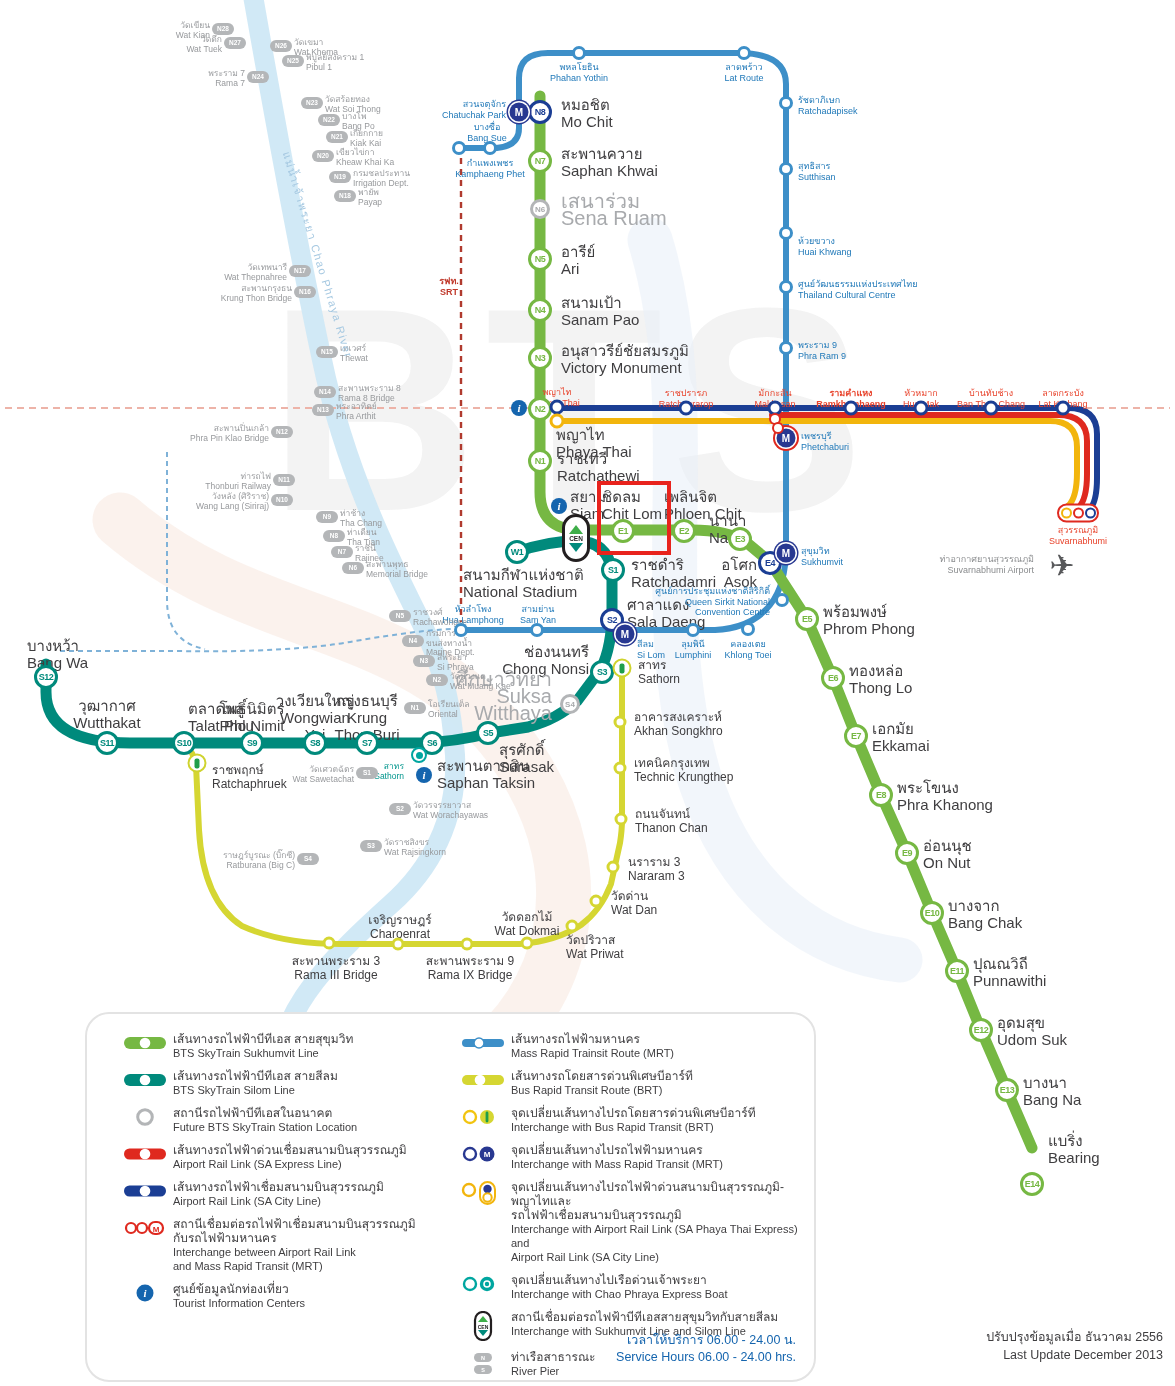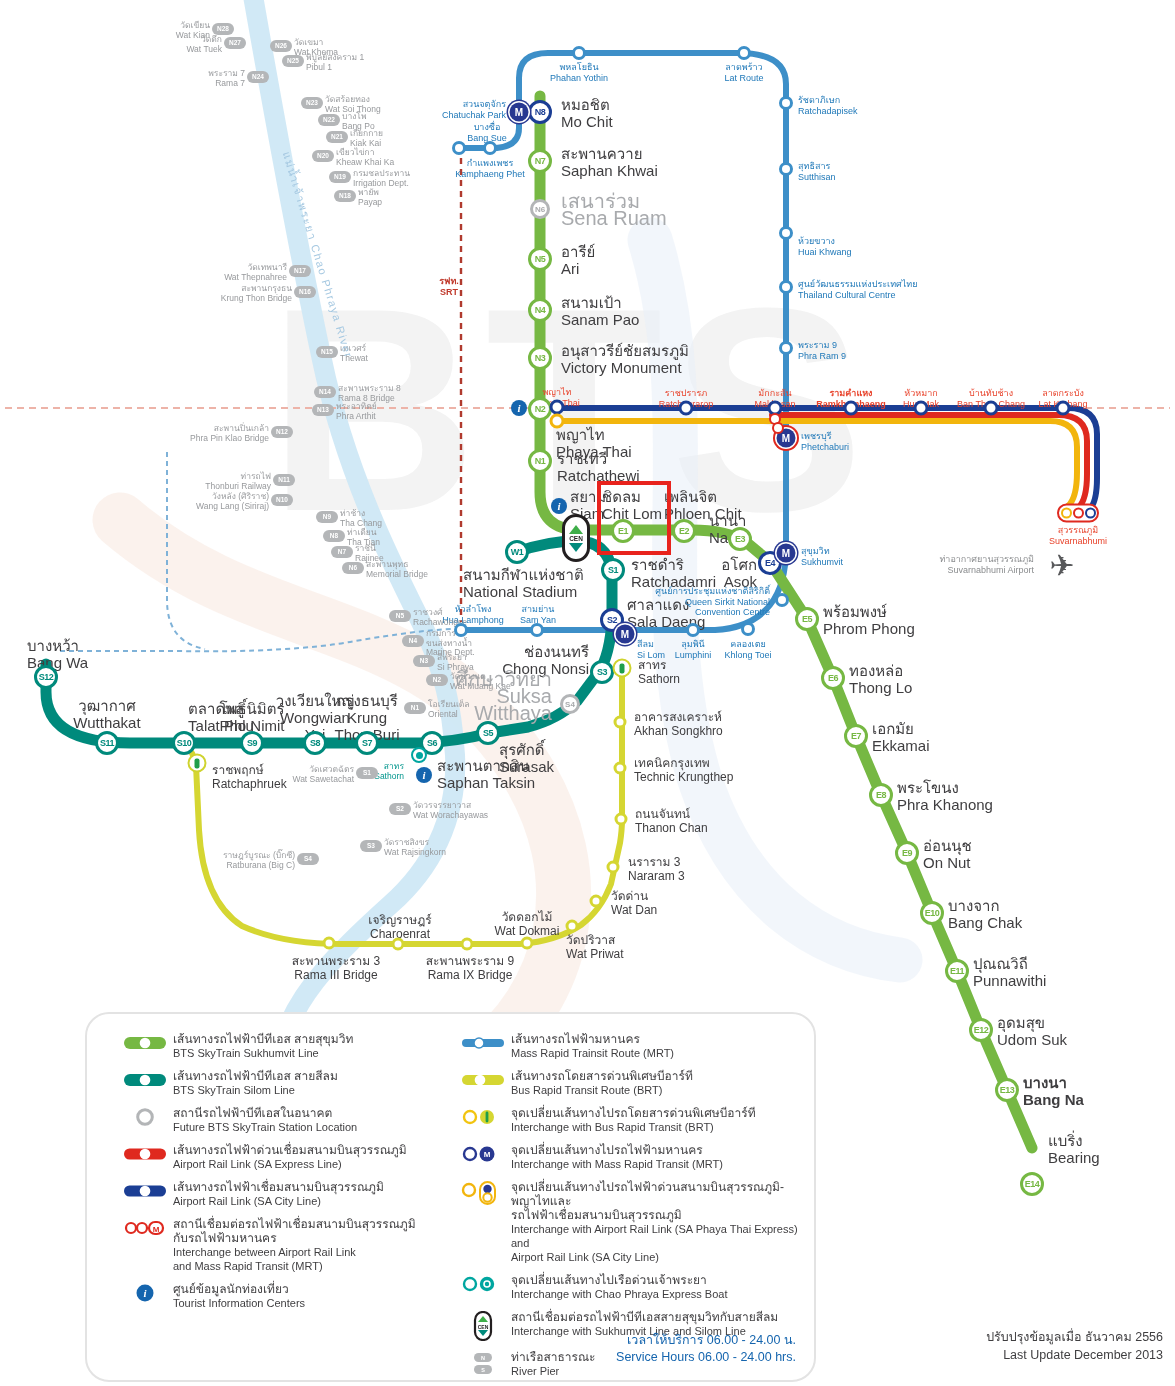--- a/index.html
+++ b/index.html
@@ -189,21 +189,21 @@
       <div class="lbl lg" style="left: 973px; top: 955px;">
         <span>ปุณณวิถี</span>
         <span>Punnawithi</span>
       </div>
       <div class="mk bts" style="left: 981px; top: 1030px;">E12</div>
       <div class="lbl lg" style="left: 997px; top: 1014px;">
         <span>อุดมสุข</span>
         <span>Udom Suk</span>
       </div>
       <div class="mk bts" style="left: 1007px; top: 1090px;">E13</div>
-      <div class="lbl lg" style="left: 1023px; top: 1074px; font-weight: bold;">
+      <div class="lbl lg" style="left: 1023px; top: 1074px;">
         <span>บางนา</span>
         <span>Bang Na</span>
       </div>
       <div class="mk bts" style="left: 1032px; top: 1184px;">E14</div>
       <div class="lbl lg" style="left: 1048px; top: 1132px;">
         <span>แบริ่ง</span>
         <span>Bearing</span>
       </div>
       <div class="mk silom" style="left: 517px; top: 552px;">W1</div>
       <div class="lbl lg" style="left: 463px; top: 566px;">

